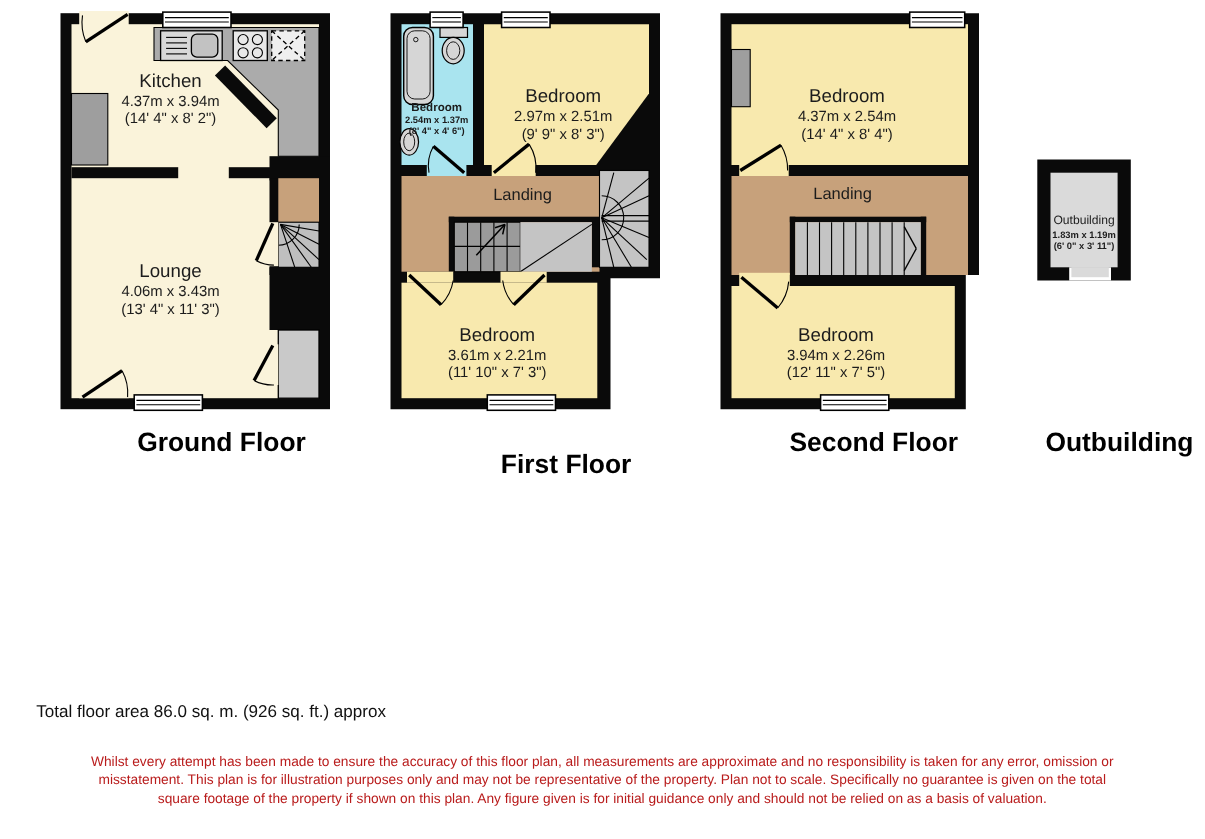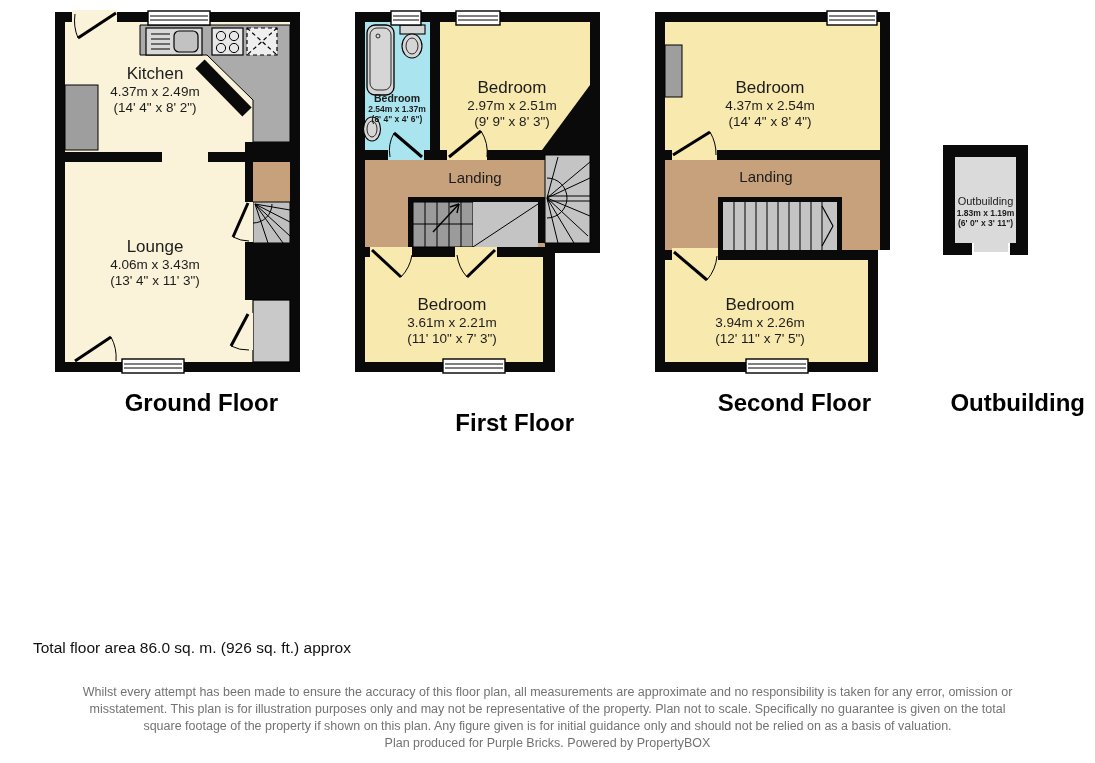--- a/index.html
+++ b/index.html
@@ -7,21 +7,21 @@
           font-family:Liberation Sans, sans-serif;color:#111;}
   .plans-svg{position:absolute;left:0;top:0;}
   .room-label{position:absolute;text-align:center;color:#1c1c1c;line-height:1.18;pointer-events:none;}
   .rn{font-size:17px;}
   .rd{font-size:13.5px;}
   .rn-sm{font-size:10.5px;font-weight:700;}
   .rd-sm{font-size:8.5px;font-weight:700;text-align:center;}
   .landing-label{font-size:15px;}
   .floor-title{position:absolute;text-align:right;font-size:24px;font-weight:700;color:#000;white-space:nowrap;}
   .total-area{position:absolute;left:33px;top:639px;font-size:15.5px;color:#111;white-space:nowrap;}
-  .disclaimer{position:absolute;left:0;top:684px;width:1095px;text-align:center;font-size:12.5px;color:#737373;line-height:17px;}
+  .disclaimer{position:absolute;left:0;top:684px;width:1095px;text-align:center;font-size:12.5px;color:#b91c1c;line-height:17px;}
   .disclaimer div{white-space:nowrap;}
 </style>
 </head>
 <body>
 
 <div class="screen">
 
   <svg class="plans-svg" width="1095" height="430" viewBox="0 0 1095 430">
 
     <g>
@@ -270,21 +270,21 @@
       <rect x="955" y="157" width="61" height="86" fill="#DADADA"></rect>
       <g>
         <rect x="972" y="243" width="38" height="12" fill="#FFFFFF"></rect>
         <rect x="974" y="243" width="34" height="9" fill="#DADADA"></rect>
       </g>
     </g>
   </svg>
 
   <div class="room-label" style="left:85px;top:64px;width:140px;">
     <div class="rn">Kitchen</div>
-    <div class="rd">4.37m x 2.49m</div>
+    <div class="rd">4.37m x 3.94m</div>
     <div class="rd">(14' 4" x 8' 2")</div>
   </div>
   <div class="room-label" style="left:85px;top:237px;width:140px;">
     <div class="rn">Lounge</div>
     <div class="rd">4.06m x 3.43m</div>
     <div class="rd">(13' 4" x 11' 3")</div>
   </div>
 
   <div class="room-label" style="left:357px;top:92px;width:80px;">
     <div class="rn-sm">Bedroom</div>
@@ -329,16 +329,15 @@
   <div class="floor-title" style="left:374px;top:409px;width:200px;">First Floor</div>
   <div class="floor-title" style="left:671px;top:389px;width:200px;">Second Floor</div>
   <div class="floor-title" style="left:885px;top:389px;width:200px;">Outbuilding</div>
 
   <div class="total-area">Total floor area 86.0 sq. m. (926 sq. ft.) approx</div>
 
   <div class="disclaimer">
     <div>Whilst every attempt has been made to ensure the accuracy of this floor plan, all measurements are approximate and no responsibility is taken for any error, omission or</div>
     <div>misstatement. This plan is for illustration purposes only and may not be representative of the property. Plan not to scale. Specifically no guarantee is given on the total</div>
     <div>square footage of the property if shown on this plan. Any figure given is for initial guidance only and should not be relied on as a basis of valuation.</div>
-    <div>Plan produced for Purple Bricks. Powered by PropertyBOX</div>
   </div>
 
 </div>
 
 </body></html>

